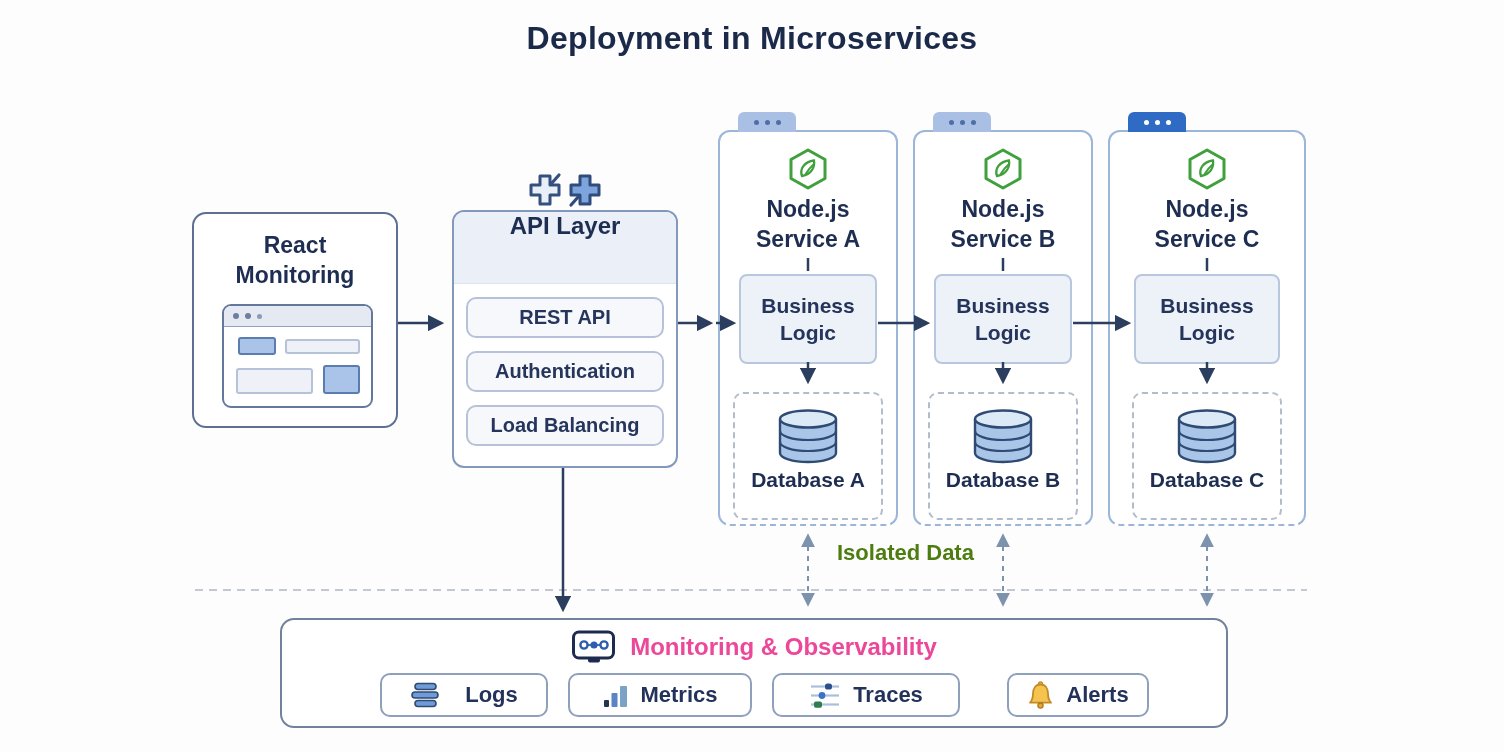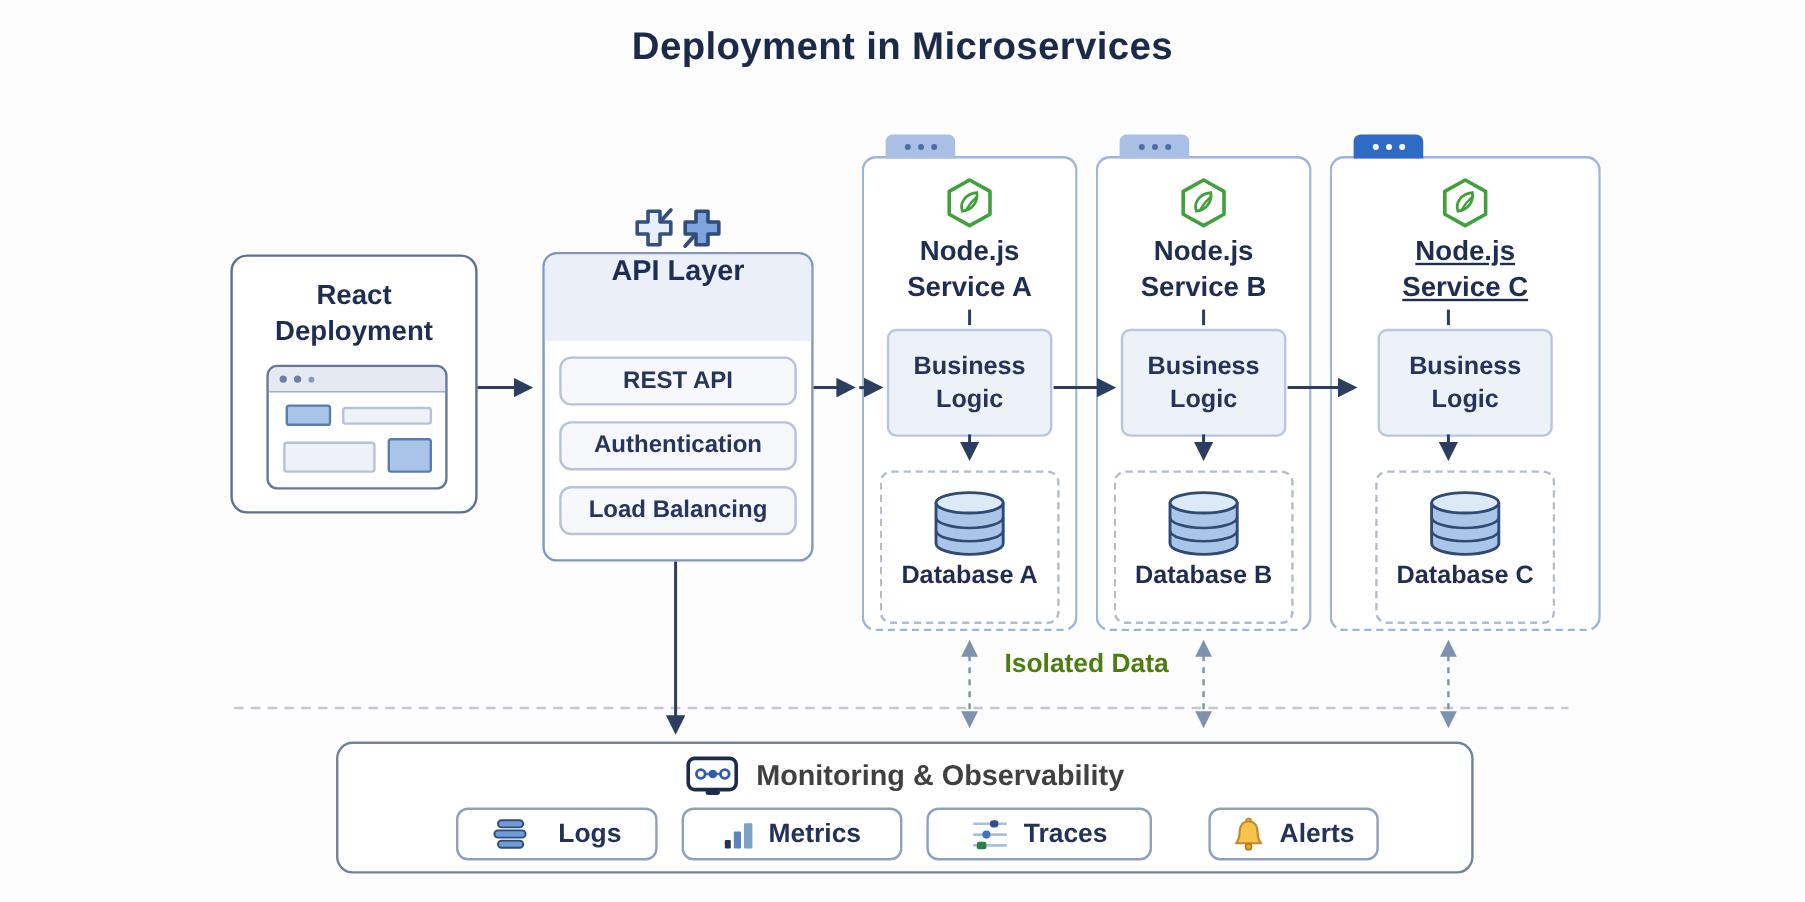--- a/index.html
+++ b/index.html
@@ -40,21 +40,21 @@
     border:2px solid #b7c2d8;border-radius:10px;box-sizing:border-box;
     display:flex;align-items:center;justify-content:center;
     font-size:20px;font-weight:600;color:#25355c;
   }
   .api-icon{position:absolute;left:50%;top:-46px;transform:translateX(-50%);}
   
   .service{
     top:130px;width:180px;height:396px;background:#fff;box-sizing:border-box;
     border:2px solid #9cb6da;border-bottom-style:dashed;border-radius:12px;
   }
-  .svc-a{left:718px;} .svc-b{left:913px;} .svc-c{left:1108px;width:226px;text-decoration:underline;}
+  .svc-a{left:718px;} .svc-b{left:913px;} .svc-c{left:1108px;width:198px;}
   .tab{position:absolute;left:18px;top:-20px;width:58px;height:20px;background:#a9bfe4;
     border-radius:6px 6px 0 0;display:flex;align-items:center;justify-content:center;gap:6px;}
   .tab.dark{background:#2f6bc4;}
   .tdot{width:5px;height:5px;border-radius:50%;background:#4e6ea6;}
   .tab.dark .tdot{background:#fff;}
   .node-icon{display:block;margin:15px auto 0;}
   .svc-name{margin-top:4px;text-align:center;font-size:23px;font-weight:bold;line-height:1.3;padding:0 30px;}
   .logic{
     position:absolute;left:50%;transform:translateX(-50%);top:142px;width:138px;height:90px;
     background:#edf1f8;border:2px solid #b9c7de;border-radius:8px;box-sizing:border-box;
@@ -69,39 +69,39 @@
   .db-cyl{display:block;margin:14px auto 0;}
   .db-name{text-align:center;font-size:21px;font-weight:bold;margin-top:4px;}
   
   .isolated{left:837px;top:540px;font-size:22px;font-weight:600;color:#4d7c0f;}
   
   .monitor-box{
     left:280px;top:618px;width:948px;height:110px;background:#fff;
     border:2px solid #72819c;border-radius:14px;box-sizing:border-box;
   }
   .mon-head{display:flex;align-items:center;justify-content:center;gap:13px;margin-top:10px;}
-  .mon-title{font-size:24px;font-weight:bold;color:#404040;}
+  .mon-title{font-size:24px;font-weight:bold;color:#ec4899;}
   .chip{
     position:absolute;top:53px;height:44px;background:#fff;border:2px solid #8fa0bc;border-radius:10px;
     box-sizing:border-box;display:flex;align-items:center;justify-content:center;gap:12px;
     font-size:22px;font-weight:600;color:#22325a;
   }
   .chip-logs{left:98px;width:168px;gap:25px;} .chip-metrics{left:286px;width:184px;}
   .chip-traces{left:490px;width:188px;} .chip-alerts{left:725px;width:142px;}
   .overlay{position:absolute;left:0;top:0;pointer-events:none;z-index:40;}
 </style>
 </head>
 <body>
 
 <div class="canvas">
 
   <div class="abs title">Deployment in Microservices</div>
 
   <div class="abs react-box">
-    <div class="react-label">React Deployment</div>
+    <div class="react-label">React Monitoring</div>
     <div class="browser">
       <div class="browser-bar">
         <span class="bdot"></span>
         <span class="bdot"></span>
         <span class="bdot small"></span>
       </div>
       <div class="wire blue" style="left:14px;top:31px;width:38px;height:18px;"></div>
       <div class="wire ghost" style="left:61px;top:33px;width:75px;height:15px;"></div>
       <div class="wire ghost" style="left:12px;top:62px;width:77px;height:26px;"></div>
       <div class="wire blue" style="left:99px;top:59px;width:37px;height:29px;"></div>

